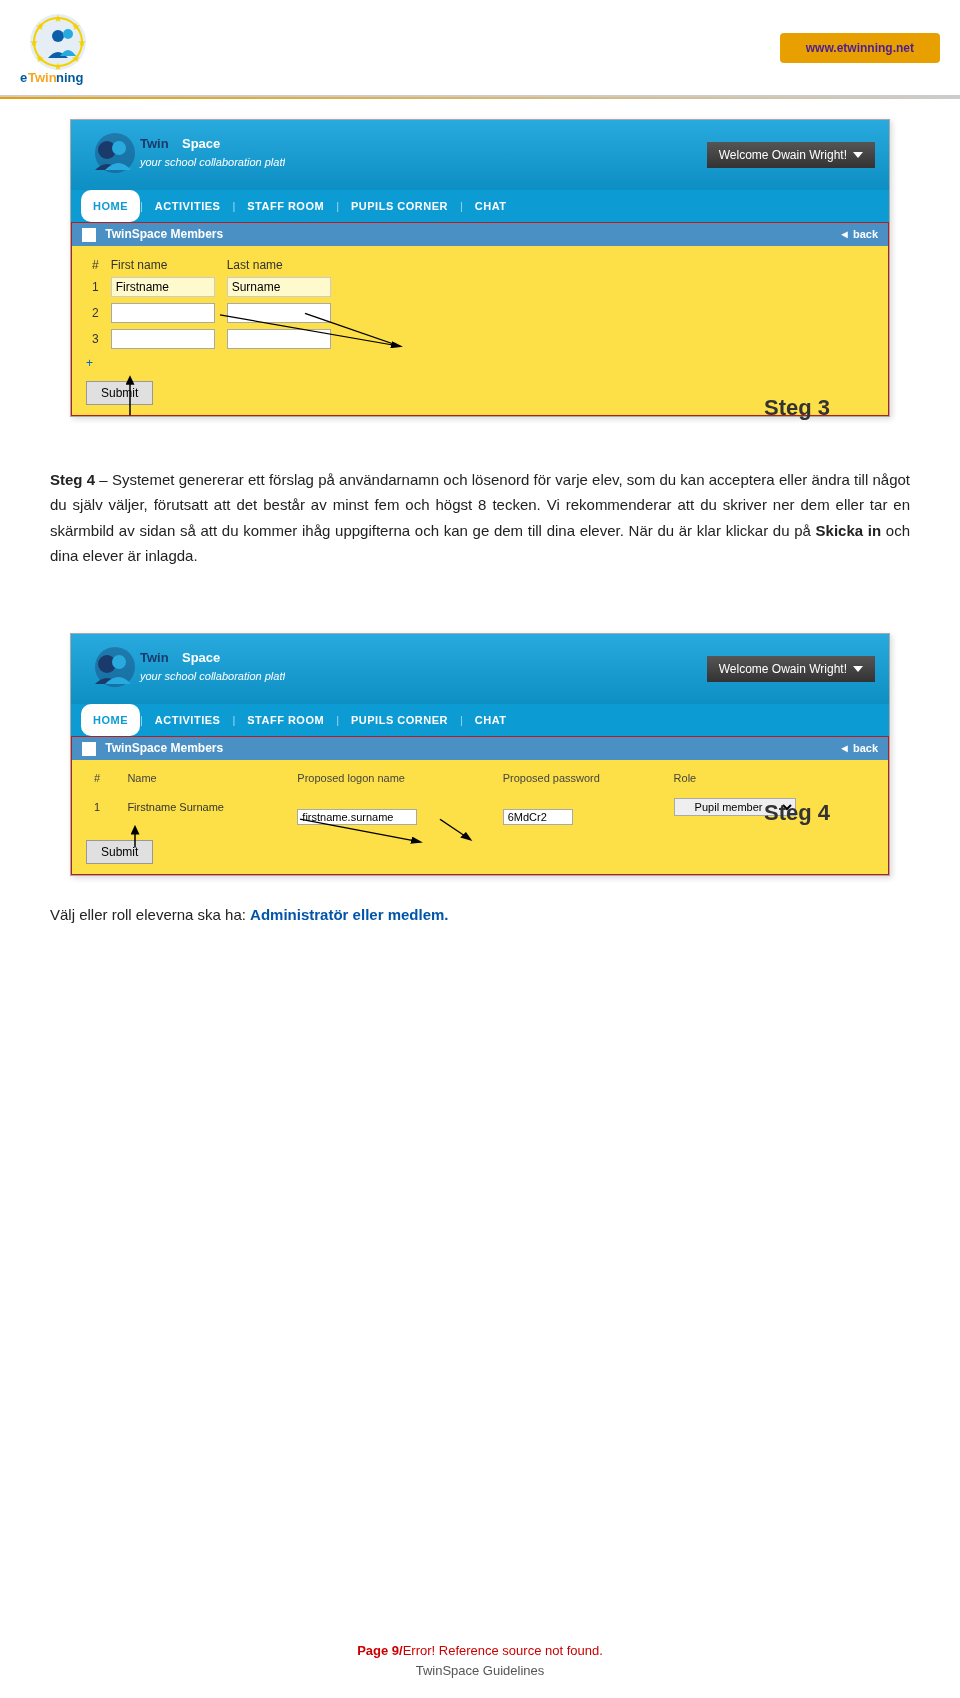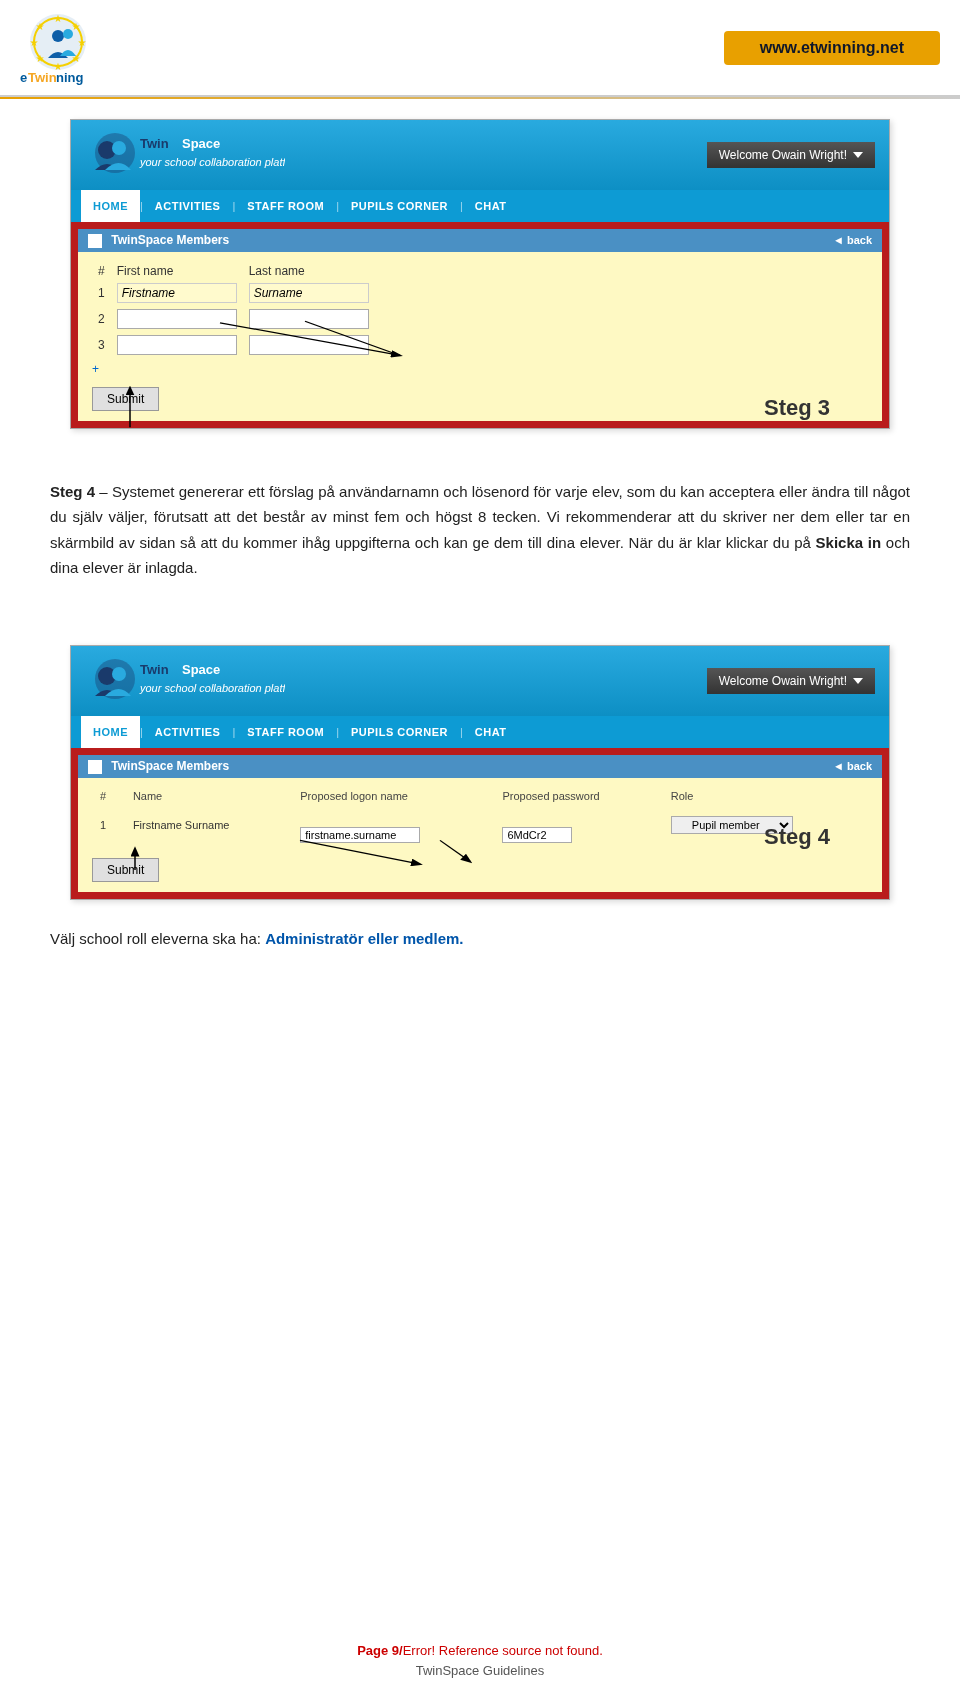--- a/index.html
+++ b/index.html
@@ -20,23 +20,23 @@
       padding: 10px 20px;
       border-bottom: 2px solid #ccc;
       background: #fff;
     }
     .logo-area {
       display: flex;
       align-items: center;
     }
     .website-badge {
       background: #e8a000;
-      color: #0f172a;
-      padding: 8px 36px;
-      font-size: 16px;
+      color: #4c1d95;
+      padding: 8px 26px;
+      font-size: 12px;
       font-weight: bold;
       border-radius: 4px;
     }
 
     
     .twinspace-block {
       margin: 20px auto;
       width: 820px;
       border: 1px solid #aaa;
       background: #fff;
@@ -87,30 +87,31 @@
       height: 100%;
       display: flex;
       align-items: center;
       cursor: pointer;
       text-transform: uppercase;
       letter-spacing: 0.5px;
     }
     .ts-nav-item.active {
       background: #fff;
       color: #0d9bd4;
+      border-radius: 10px;
     }
     .ts-nav-separator {
       color: rgba(255,255,255,0.6);
       font-size: 11px;
     }
 
     
     .ts-members-panel {
-      background: #fef9c3;
-      border: 7px solid #b91c1c;
+      background: #fde047;
+      border: 1px solid #b91c1c;
     }
     .ts-members-header {
       background: #4a90c4;
       color: #fff;
       font-size: 12px;
       font-weight: bold;
       padding: 4px 10px;
       display: flex;
       justify-content: space-between;
       align-items: center;
@@ -153,25 +154,24 @@
       padding: 2px 6px;
       font-weight: normal;
       color: #333;
       font-size: 12px;
     }
     .invite-table td {
       padding: 3px 6px;
       vertical-align: middle;
     }
     .invite-table input[type="text"] {
-      width: 120px;
+      width: 104px;
       border: 1px solid #aaa;
       padding: 2px 4px;
       font-size: 12px;
-      font-style: italic;
     }
     .invite-table input.highlighted {
       background: #fffacd;
       border: 1px solid #ccc;
     }
     .add-row-link {
       color: #0066cc;
       font-size: 12px;
       cursor: pointer;
       display: inline-block;
@@ -504,21 +504,21 @@
     <line x1="230" y1="230" x2="350" y2="258" stroke="#000" stroke-width="1.5" marker-end="url(#arrowhead2)"></line>
 
     <line x1="370" y1="230" x2="400" y2="255" stroke="#000" stroke-width="1.5" marker-end="url(#arrowhead2)"></line>
   </svg>
 
   <div style="position:absolute; right:60px; bottom:50px; font-size:22px; font-weight:bold; color:#333;">Steg 4</div>
 </div>
 
 <div class="bottom-text">
   <p>
-    <span>Välj school roll eleverna ska ha: </span>
+    <span>Välj eller roll eleverna ska ha: </span>
     <strong class="role-bold">Administratör eller medlem.</strong>
   </p>
 </div>
 
 <div style="position:absolute; bottom:20px; width:100%; text-align:center;">
   <div>
     <span style="color:#cc0000; font-size:13px; font-weight:bold;">Page 9/</span><span style="color:#cc0000; font-size:13px;">Error! Reference source not found.</span>
   </div>
   <div style="font-size:13px; color:#555; margin-top:4px;">TwinSpace Guidelines</div>
 </div>

